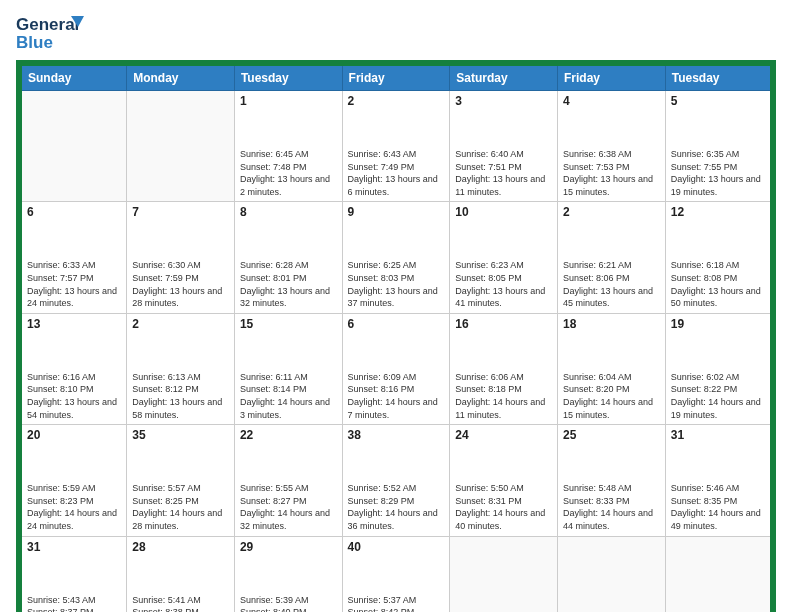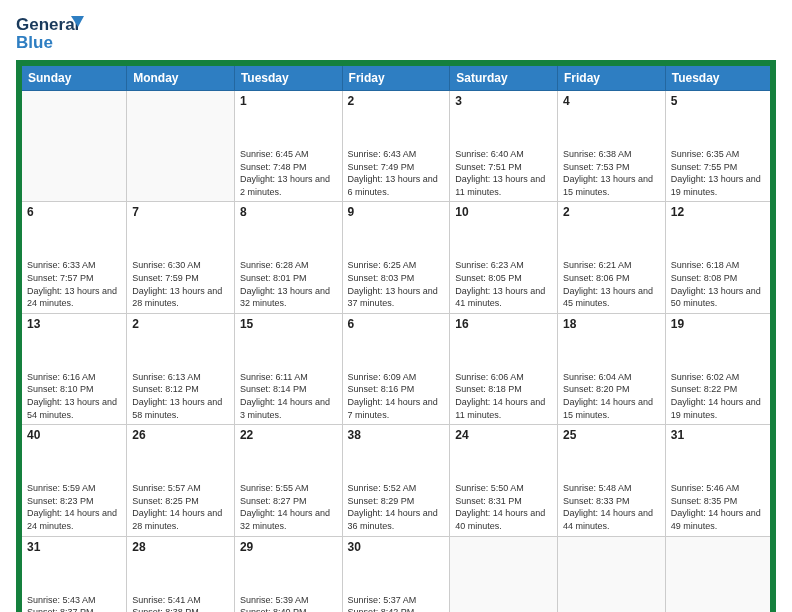--- a/index.html
+++ b/index.html
@@ -195,25 +195,25 @@
             <span class="day-num">18</span>
             <div class="day-info">Sunrise: 6:04 AM<br>Sunset: 8:20 PM<br>Daylight: 14 hours and 15 minutes.</div>
           </td>
           <td>
             <span class="day-num">19</span>
             <div class="day-info">Sunrise: 6:02 AM<br>Sunset: 8:22 PM<br>Daylight: 14 hours and 19 minutes.</div>
           </td>
         </tr>
         <tr>
           <td>
-            <span class="day-num">40</span>
+            <span class="day-num">20</span>
             <div class="day-info">Sunrise: 5:59 AM<br>Sunset: 8:23 PM<br>Daylight: 14 hours and 24 minutes.</div>
           </td>
           <td>
-            <span class="day-num">26</span>
+            <span class="day-num">35</span>
             <div class="day-info">Sunrise: 5:57 AM<br>Sunset: 8:25 PM<br>Daylight: 14 hours and 28 minutes.</div>
           </td>
           <td>
             <span class="day-num">22</span>
             <div class="day-info">Sunrise: 5:55 AM<br>Sunset: 8:27 PM<br>Daylight: 14 hours and 32 minutes.</div>
           </td>
           <td>
             <span class="day-num">38</span>
             <div class="day-info">Sunrise: 5:52 AM<br>Sunset: 8:29 PM<br>Daylight: 14 hours and 36 minutes.</div>
           </td>
@@ -237,21 +237,21 @@
           </td>
           <td>
             <span class="day-num">28</span>
             <div class="day-info">Sunrise: 5:41 AM<br>Sunset: 8:38 PM<br>Daylight: 14 hours and 57 minutes.</div>
           </td>
           <td>
             <span class="day-num">29</span>
             <div class="day-info">Sunrise: 5:39 AM<br>Sunset: 8:40 PM<br>Daylight: 15 hours and 1 minute.</div>
           </td>
           <td>
-            <span class="day-num">30</span>
+            <span class="day-num">40</span>
             <div class="day-info">Sunrise: 5:37 AM<br>Sunset: 8:42 PM<br>Daylight: 15 hours and 5 minutes.</div>
           </td>
           <td class="empty-cell"></td>
           <td class="empty-cell"></td>
           <td class="empty-cell"></td>
         </tr>
       </tbody>
   </table>
 </div>
 

